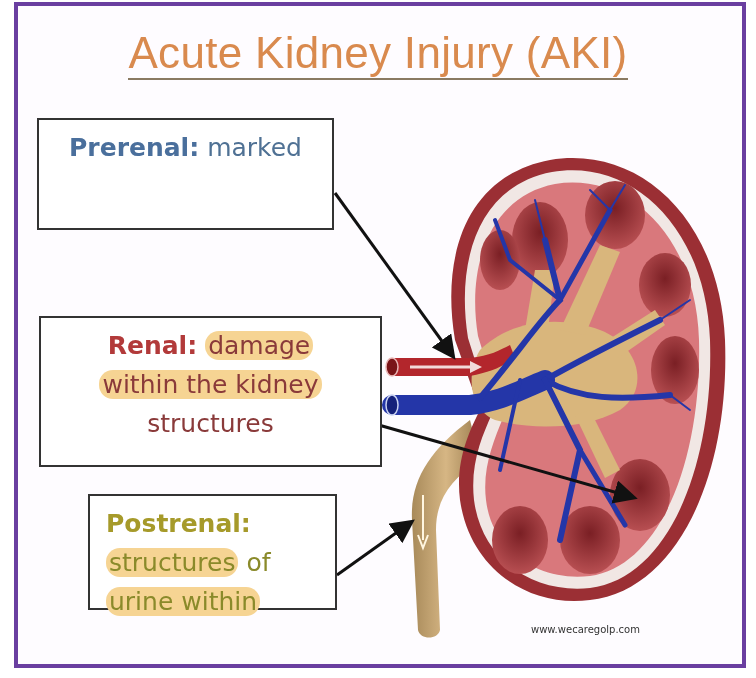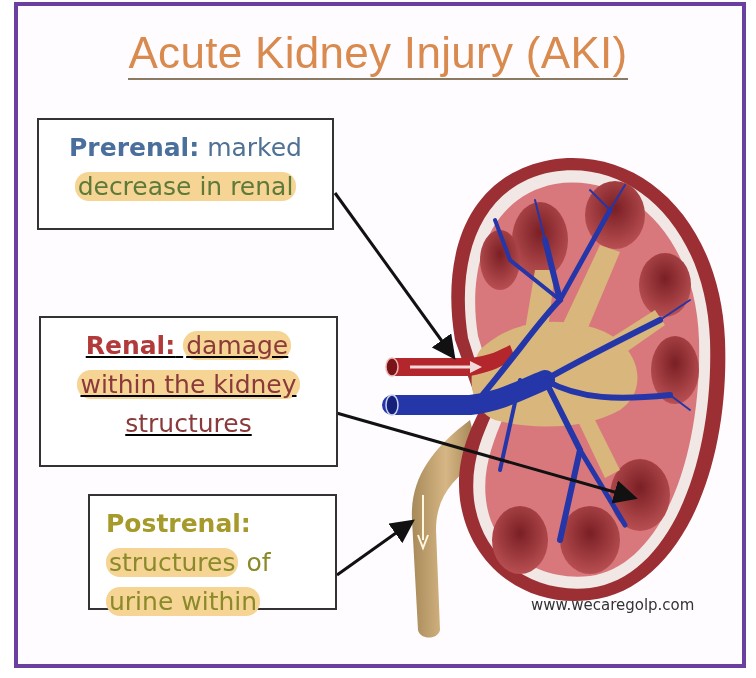--- a/index.html
+++ b/index.html
@@ -3,30 +3,30 @@
   <meta charset="utf-8">
   <style>
     html, body { margin: 0; padding: 0; }
     body { width: 756px; height: 678px; background: #ffffff; position: relative; overflow: hidden; font-family: "DejaVu Sans", sans-serif; }
     .frame { position: absolute; left: 14px; top: 2px; width: 724px; height: 658px; border: 4px solid #6a3fa0; background: #fefcff; box-sizing: content-box; }
     .title { position: absolute; left: 0; top: 28px; width: 756px; text-align: center; }
     .title span { font-family: "Liberation Sans", sans-serif; font-size: 44px; color: #d98a4e; letter-spacing: 0.3px; border-bottom: 2px solid #8a7a62; padding-bottom: 1px; }
     .box { position: absolute; border: 2px solid #333; background: #ffffff; box-sizing: border-box; text-align: center; font-family: "DejaVu Sans", sans-serif; font-size: 25px; line-height: 39px; padding-top: 8px; }
     .hl { background: #f6d493; border-radius: 14px; padding: 0 3px; }
     .b1 { left: 37px; top: 118px; width: 297px; height: 112px; }
-    .b2 { left: 39px; top: 316px; width: 299px; height: 151px; text-decoration: underline; }
+    .b2 { left: 39px; top: 316px; width: 343px; height: 151px; }
     .b3 { left: 88px; top: 494px; width: 249px; height: 116px; text-align: left; padding-left: 16px; }
     .pre-head { color: #4a6f9c; font-weight: bold; }
     .pre-text { color: #4f7194; }
     .pre-green { color: #5d7a3a; }
     .ren-head { color: #b23a3a; font-weight: bold; }
     .ren-text { color: #8a3a3a; }
     .post-head { color: #a69a2a; font-weight: bold; }
     .post-text { color: #8a8a2a; }
-    .credit { position: absolute; left: 531px; top: 596px; font-family: "DejaVu Sans", sans-serif; font-size: 15px; color: #333; text-align: right; }
+    .credit { position: absolute; left: 531px; top: 624px; font-family: "DejaVu Sans", sans-serif; font-size: 10px; color: #333; text-align: right; }
     svg.art { position: absolute; left: 0; top: 0; }
   </style>
 </head>
 <body>
 
 <div class="frame"></div>
 
 <svg class="art" width="756" height="678" viewBox="0 0 756 678">
   <defs>
     <radialGradient id="pyr" cx="50%" cy="40%" r="60%">
@@ -102,23 +102,20 @@
 
 <div class="title">
   <span>Acute Kidney Injury (AKI)</span>
 </div>
 
 <div class="box b1">
   <div>
     <span class="pre-head">Prerenal:</span>
     <span class="pre-text">marked</span>
   </div>
-  <div>
-    <span class="hl pre-green">decrease in renal</span>
-  </div>
 </div>
 
 <div class="box b2">
   <div>
     <span class="ren-head">Renal:</span>
     <span class="hl ren-text">damage</span>
   </div>
   <div>
     <span class="hl ren-text">within the kidney</span>
   </div>

